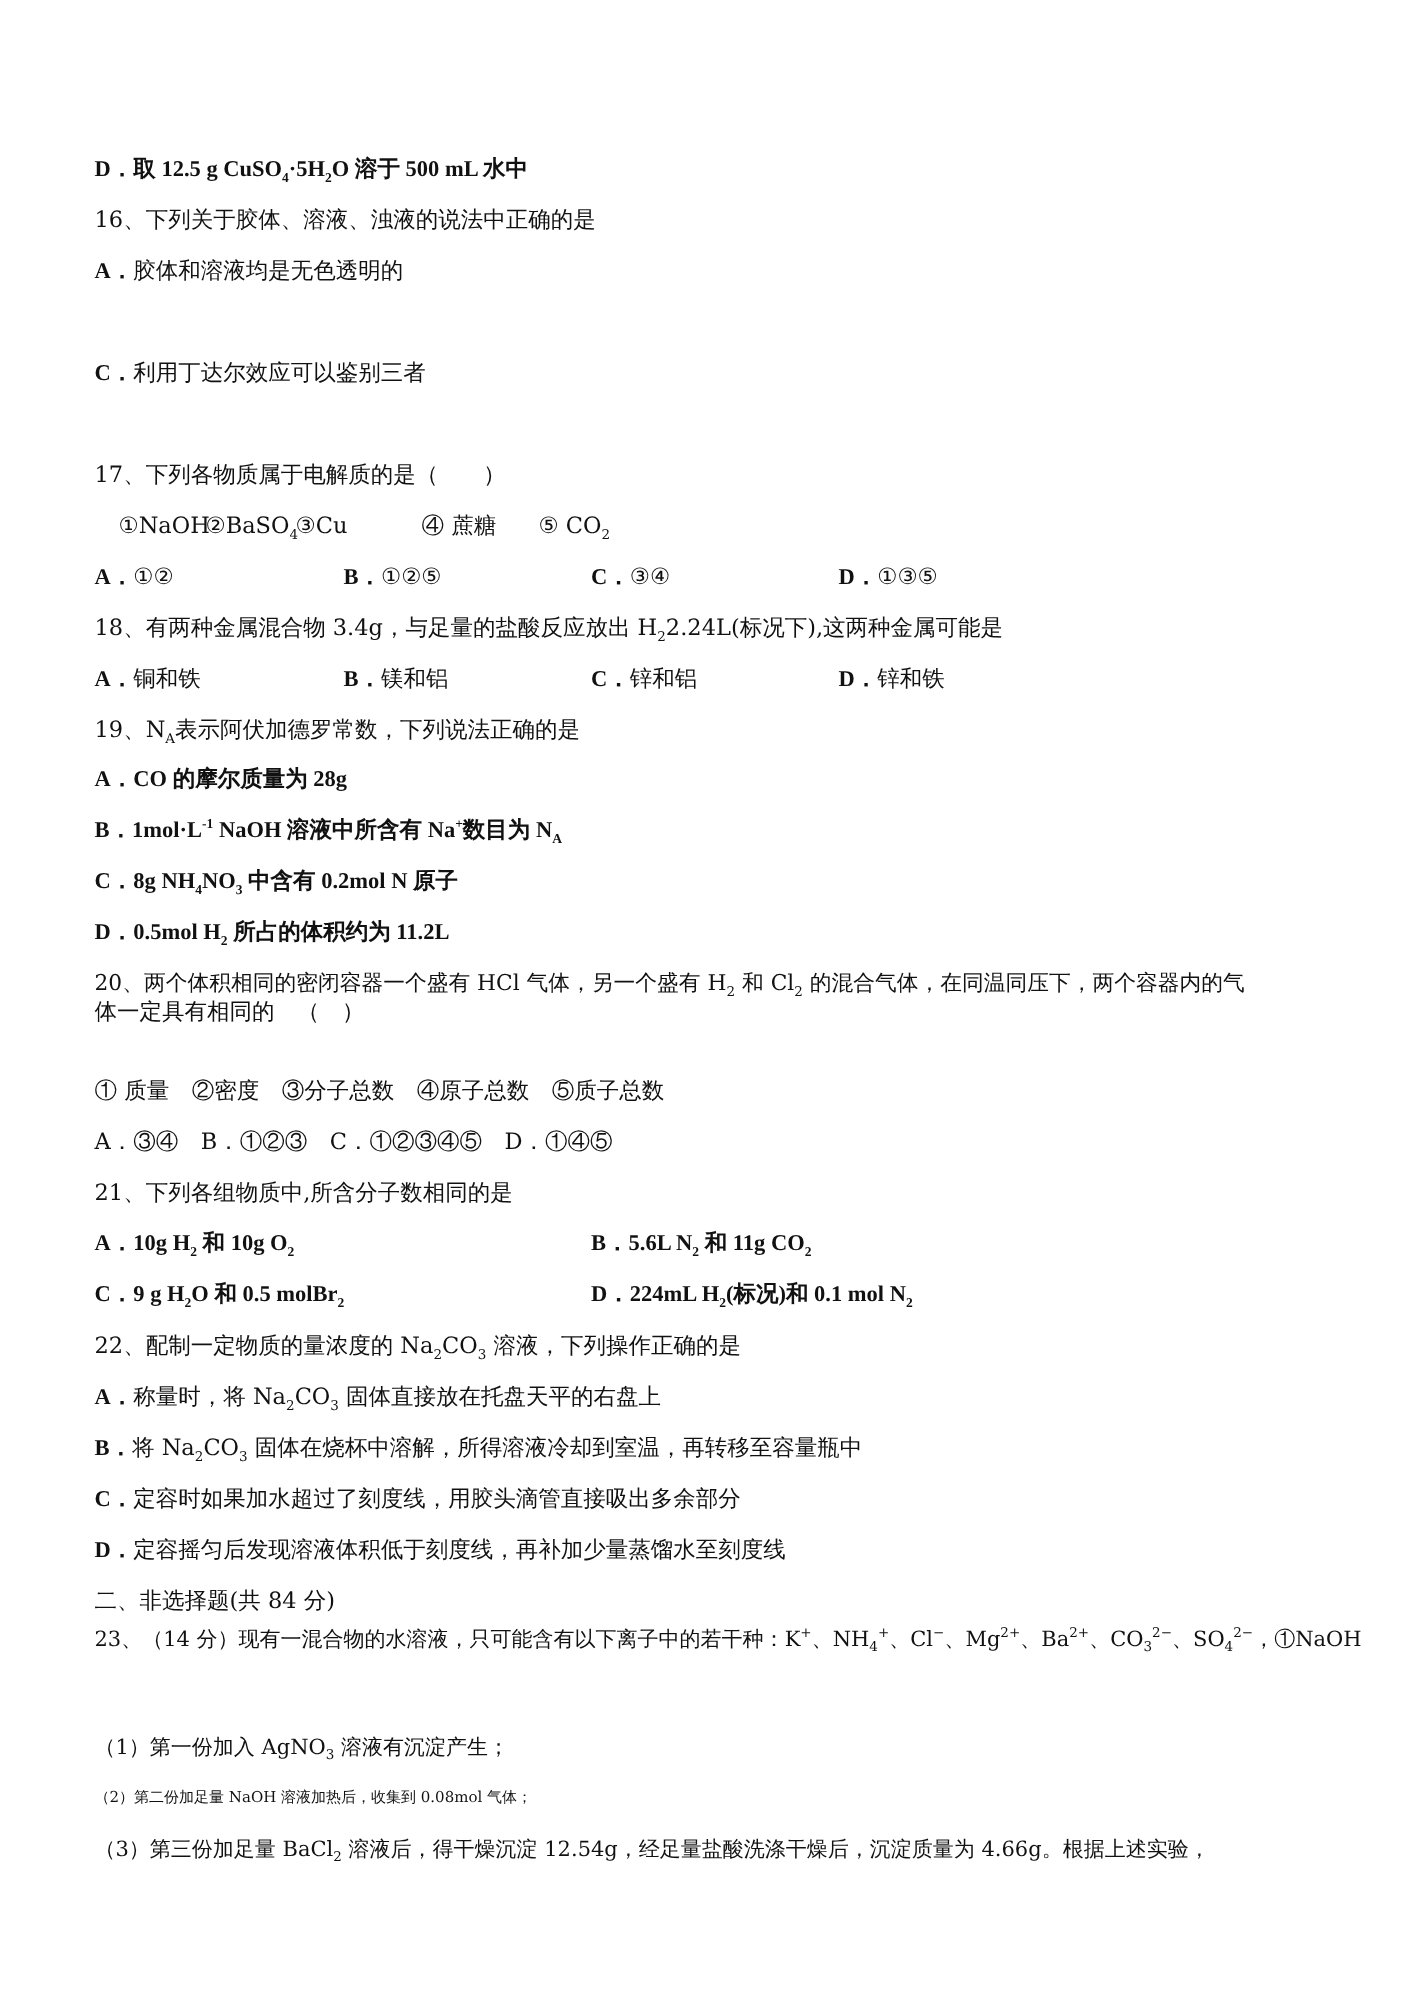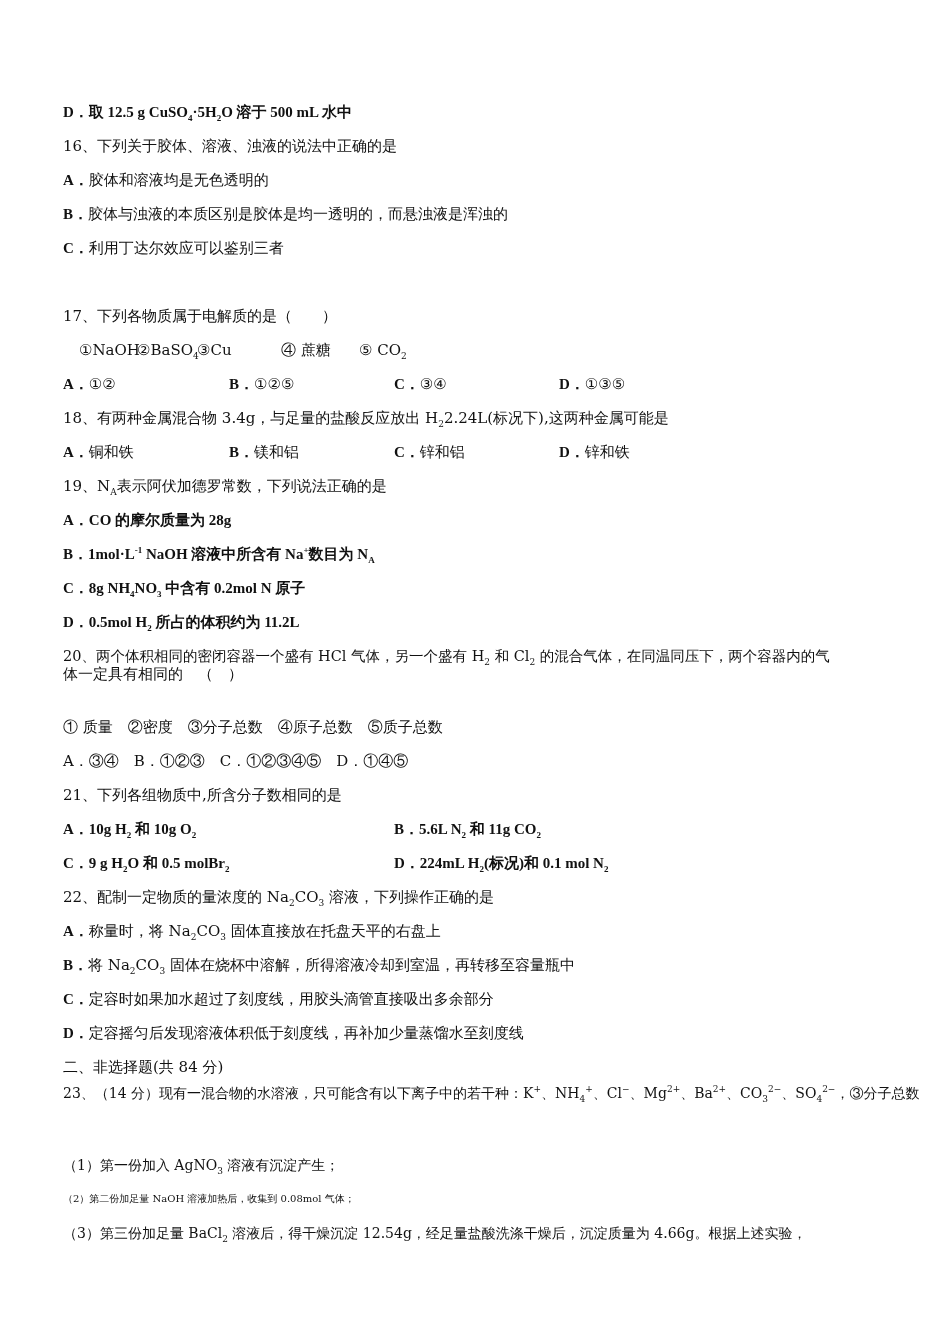--- a/index.html
+++ b/index.html
@@ -31,21 +31,20 @@
 <body>
 
 <div class="page">
 
   <div class="line" style="top:102px">
     <span class="b">D．</span><span class="b">取 12.5 g CuSO</span><sub class="b">4</sub><span class="b">·5H</span><sub class="b">2</sub><span class="b">O 溶于 500 mL 水中</span>
   </div>
 
   <div class="line" style="top:136px">16、下列关于胶体、溶液、浊液的说法中正确的是</div>
   <div class="line" style="top:170px"><span class="b">A．</span><span>胶体和溶液均是无色透明的</span></div>
-  <div class="line" style="top:204px"><span class="b">B．</span><span>胶体与浊液的本质区别是胶体是均一透明的，而悬浊液是浑浊的</span></div>
   <div class="line" style="top:238px"><span class="b">C．</span><span>利用丁达尔效应可以鉴别三者</span></div>
 
   <div class="line" style="top:306px">17、下列各物质属于电解质的是（　　）</div>
   <div class="line" style="top:340px">
     <span class="col" style="left:16px">①NaOH</span>
     <span class="col" style="left:74px"><span>②BaSO</span><sub>4</sub></span>
     <span class="col" style="left:134px">③Cu</span>
     <span class="col" style="left:218px">④ 蔗糖</span>
     <span class="col" style="left:296px"><span>⑤ CO</span><sub>2</sub></span>
   </div>
@@ -87,19 +86,19 @@
 
   <div class="line" style="top:887px"><span>22、配制一定物质的量浓度的 Na</span><sub>2</sub><span>CO</span><sub>3</sub><span> 溶液，下列操作正确的是</span></div>
   <div class="line" style="top:921px"><span class="b">A．</span><span>称量时，将 Na</span><sub>2</sub><span>CO</span><sub>3</sub><span> 固体直接放在托盘天平的右盘上</span></div>
   <div class="line" style="top:955px"><span class="b">B．</span><span>将 Na</span><sub>2</sub><span>CO</span><sub>3</sub><span> 固体在烧杯中溶解，所得溶液冷却到室温，再转移至容量瓶中</span></div>
   <div class="line" style="top:989px"><span class="b">C．</span><span>定容时如果加水超过了刻度线，用胶头滴管直接吸出多余部分</span></div>
   <div class="line" style="top:1023px"><span class="b">D．</span><span>定容摇匀后发现溶液体积低于刻度线，再补加少量蒸馏水至刻度线</span></div>
 
   <div class="line" style="top:1057px">二、非选择题(共 84 分)</div>
 
   <div class="line" style="top:1083px; font-size:14px">
-    <span>23、（14 分）现有一混合物的水溶液，只可能含有以下离子中的若干种：</span><span><span>K</span><sup>+</sup></span>、<span><span>NH</span><sub>4</sub><sup>+</sup></span>、<span><span>Cl</span><sup>−</sup></span>、<span><span>Mg</span><sup>2+</sup></span>、<span><span>Ba</span><sup>2+</sup></span>、<span><span>CO</span><sub>3</sub><sup>2−</sup></span>、<span><span>SO</span><sub>4</sub><sup>2−</sup></span><span>，③分子总数</span>
+    <span>23、（14 分）现有一混合物的水溶液，只可能含有以下离子中的若干种：</span><span><span>K</span><sup>+</sup></span>、<span><span>NH</span><sub>4</sub><sup>+</sup></span>、<span><span>Cl</span><sup>−</sup></span>、<span><span>Mg</span><sup>2+</sup></span>、<span><span>Ba</span><sup>2+</sup></span>、<span><span>CO</span><sub>3</sub><sup>2−</sup></span>、<span><span>SO</span><sub>4</sub><sup>2−</sup></span><span>，①NaOH</span>
   </div>
   <div class="line" style="top:1155px; font-size:14px"><span>（1）第一份加入 AgNO</span><sub>3</sub><span> 溶液有沉淀产生；</span></div>
   <div class="line" style="top:1189px; font-size:10px">（2）第二份加足量 NaOH 溶液加热后，收集到 0.08mol 气体；</div>
   <div class="line" style="top:1223px; font-size:14px"><span>（3）第三份加足量 BaCl</span><sub>2</sub><span> 溶液后，得干燥沉淀 12.54g，经足量盐酸洗涤干燥后，沉淀质量为 4.66g。根据上述实验，</span></div>
 
 </div>
 
 </body></html>

